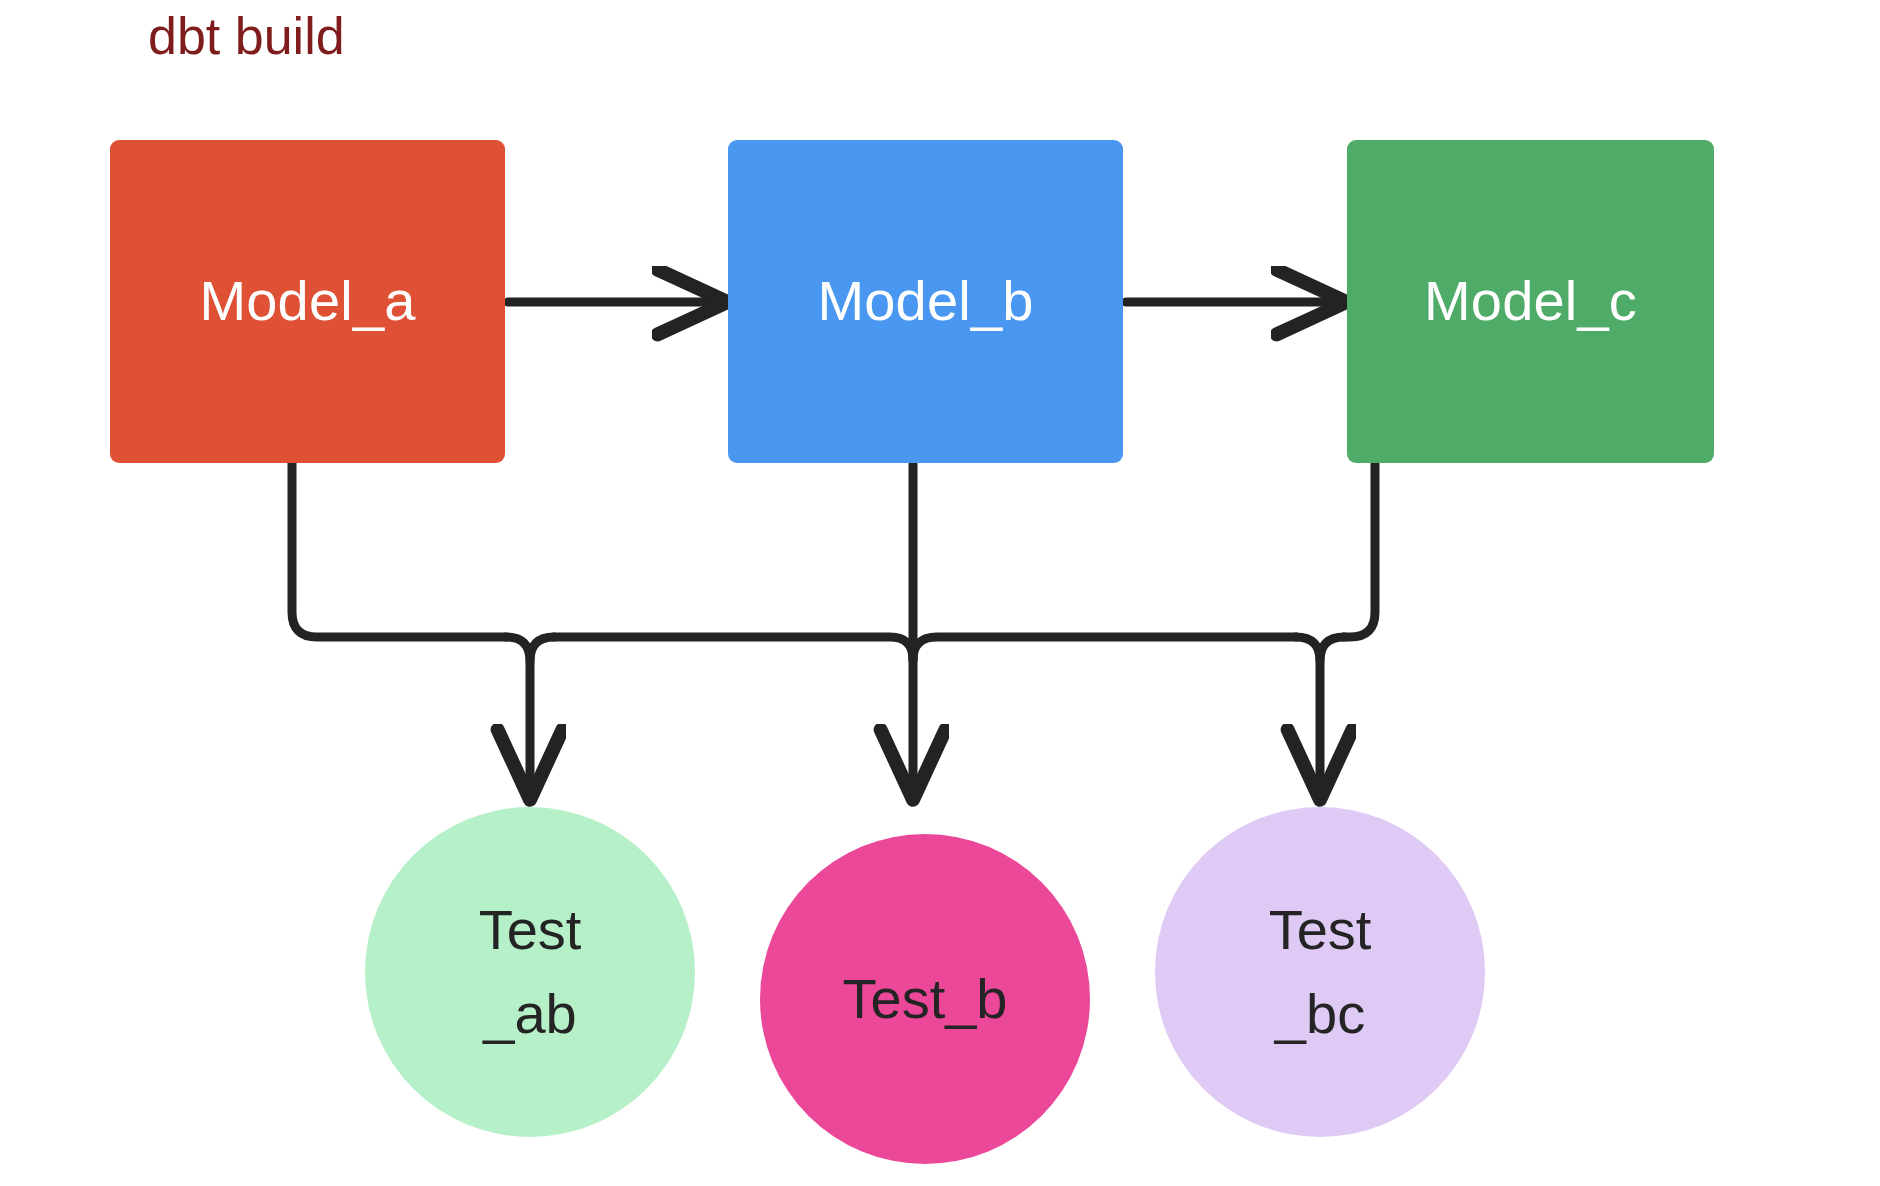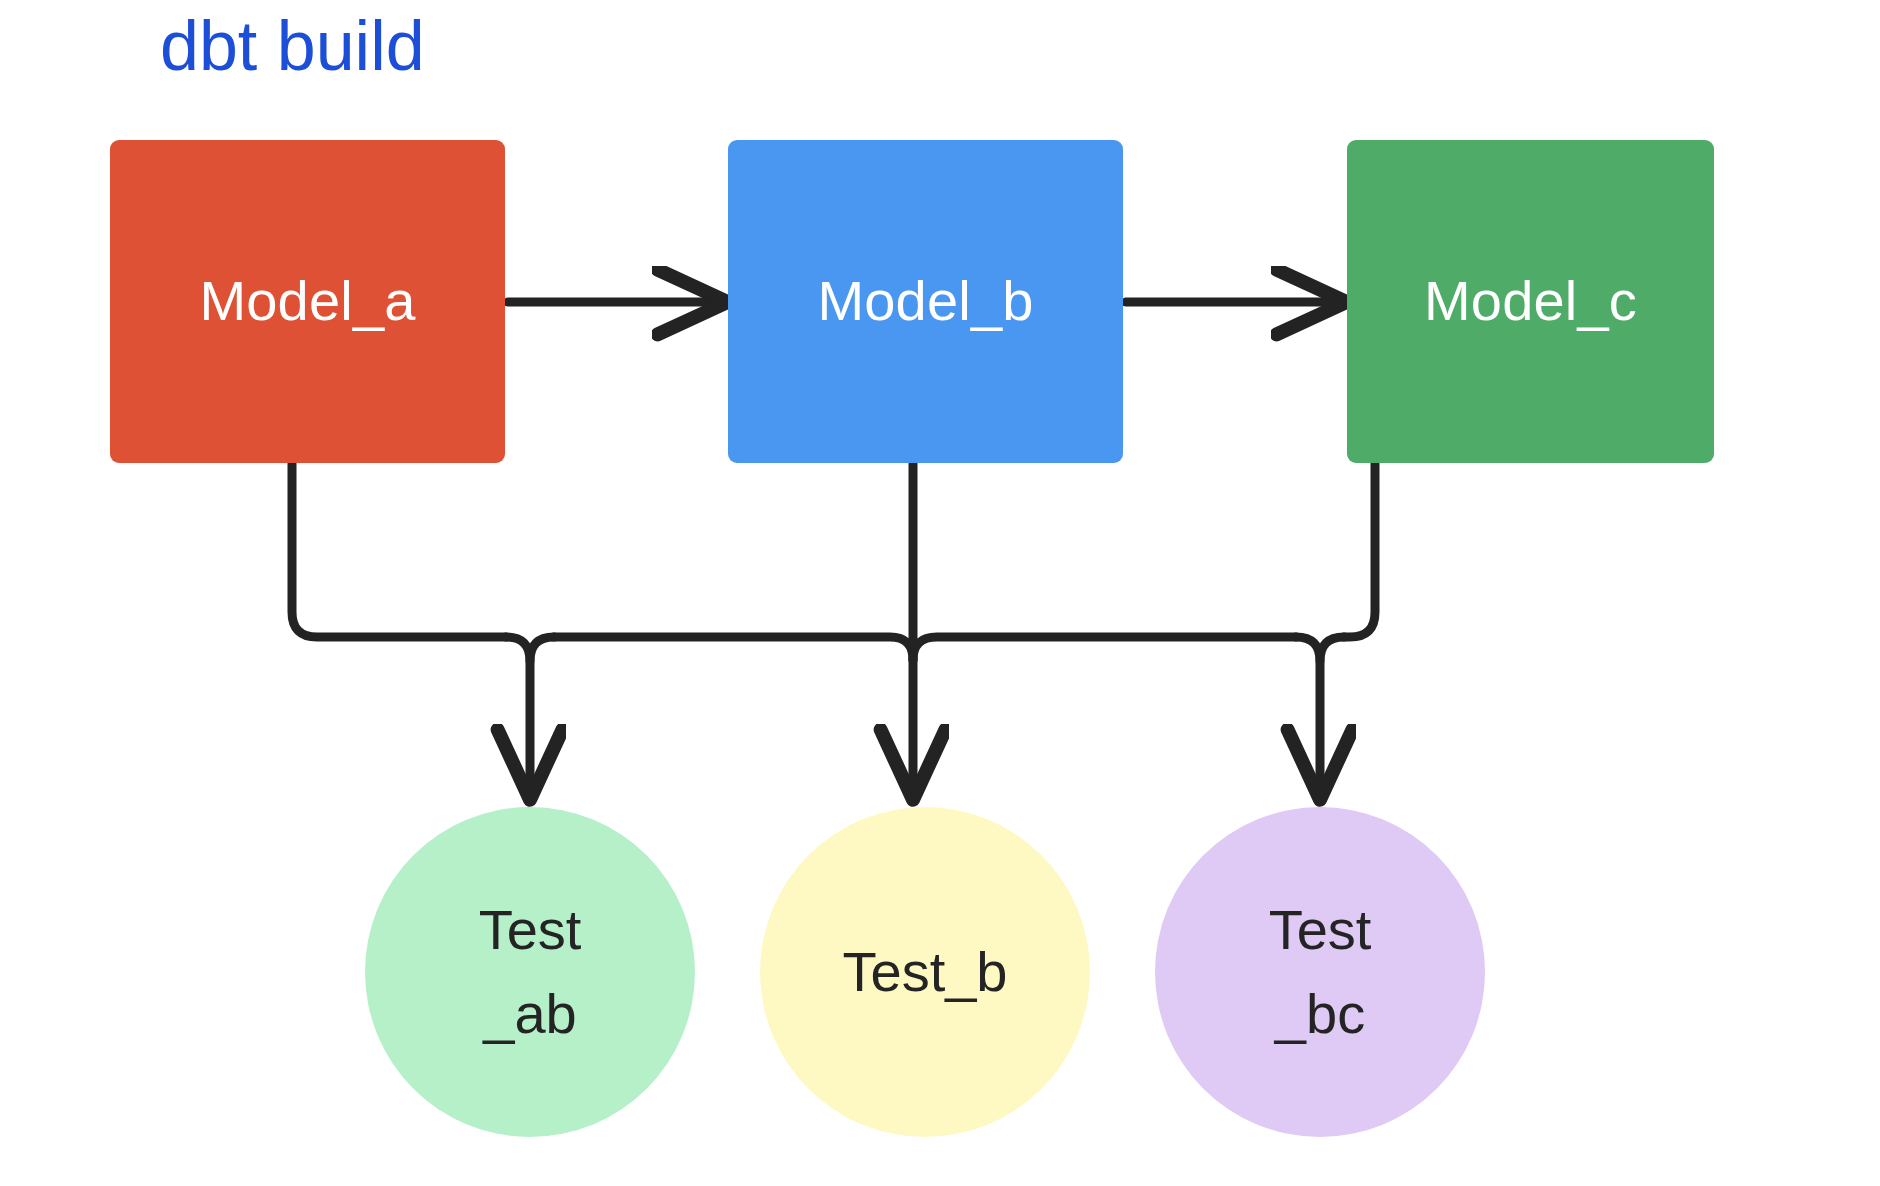--- a/index.html
+++ b/index.html
@@ -20,25 +20,25 @@
   }
   #edges {
     position: absolute;
     left: 0;
     top: 0;
     width: 1880px;
     height: 1186px;
   }
   .diagram-title {
     position: absolute;
-    left: 160px;
+    left: 148px;
     top: 8px;
-    font-size: 70px;
+    font-size: 52px;
     line-height: 1.1;
-    color: #1d4ed8;
+    color: #7f1d1d;
     white-space: nowrap;
   }
   .model-node {
     position: absolute;
     display: flex;
     align-items: center;
     justify-content: center;
     border-radius: 9px;
     color: #ffffff;
     font-size: 56px;
@@ -106,21 +106,21 @@
 
   <div class="model-node" style="left:1347px; top:140px; width:367px; height:323px; background:#4FAB68;">
     <span class="label">Model_c</span>
   </div>
 
   <div class="test-node" style="left:365px; top:807px; width:330px; height:330px; background:#B6F0C8;">
     <span class="label">Test
 _ab</span>
   </div>
 
-  <div class="test-node" style="left:760px; top:807px; width:330px; height:330px; background:#fef9c3;">
+  <div class="test-node" style="left:760px; top:834px; width:330px; height:330px; background:#ec4899;">
     <span class="label">Test_b</span>
   </div>
 
   <div class="test-node" style="left:1155px; top:807px; width:330px; height:330px; background:#DFC9F5;">
     <span class="label">Test
 _bc</span>
   </div>
 
 </div>
 

